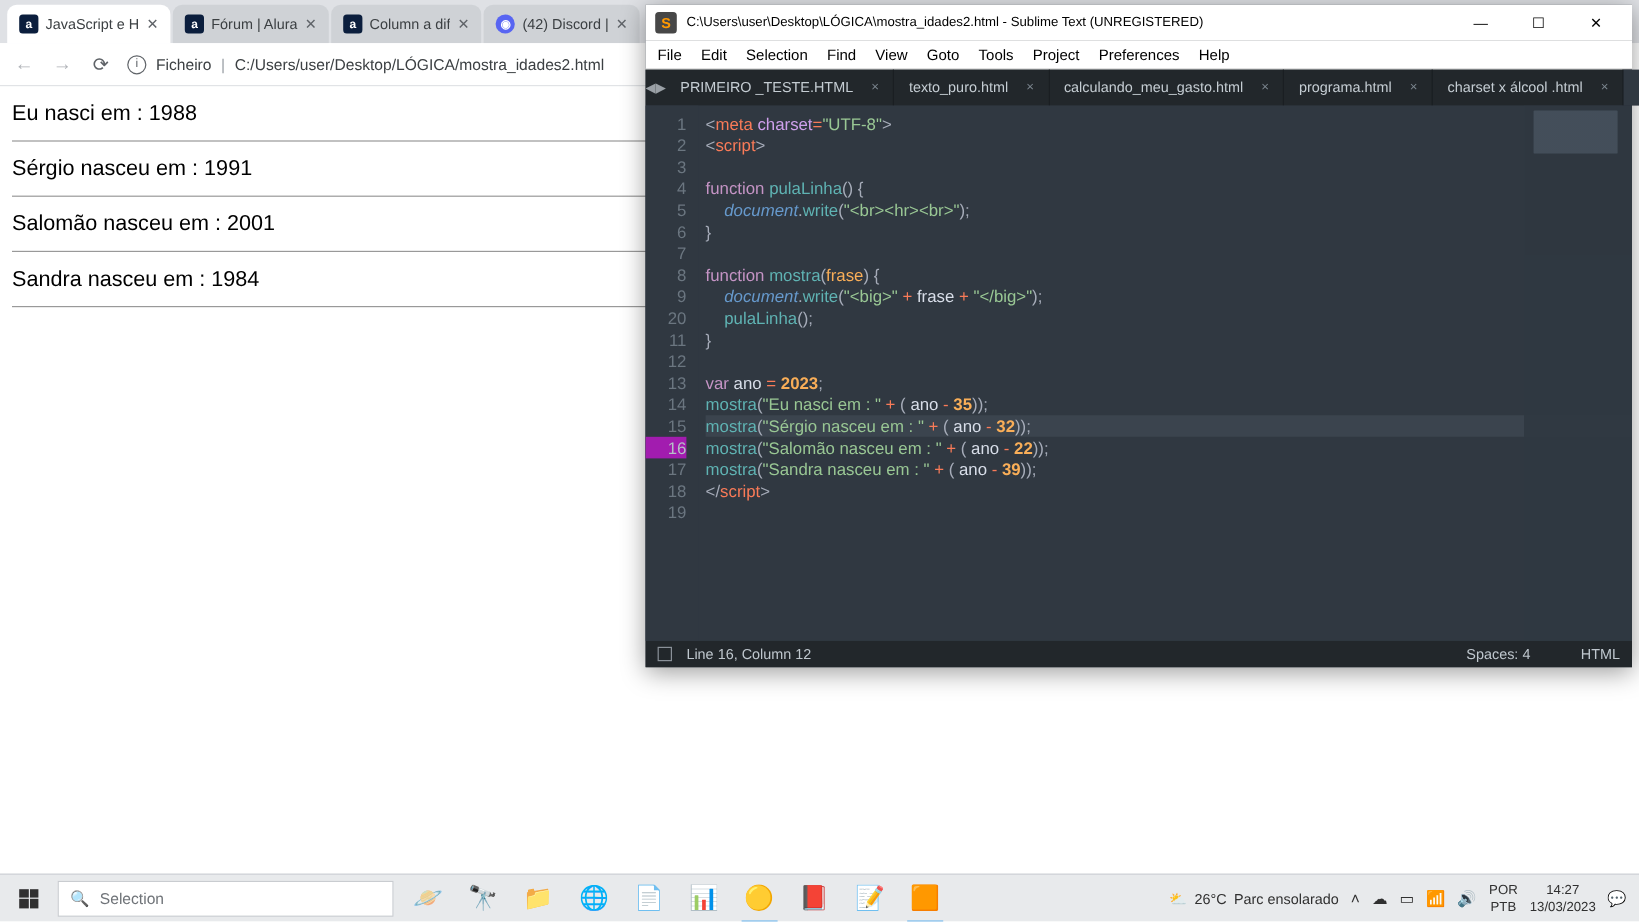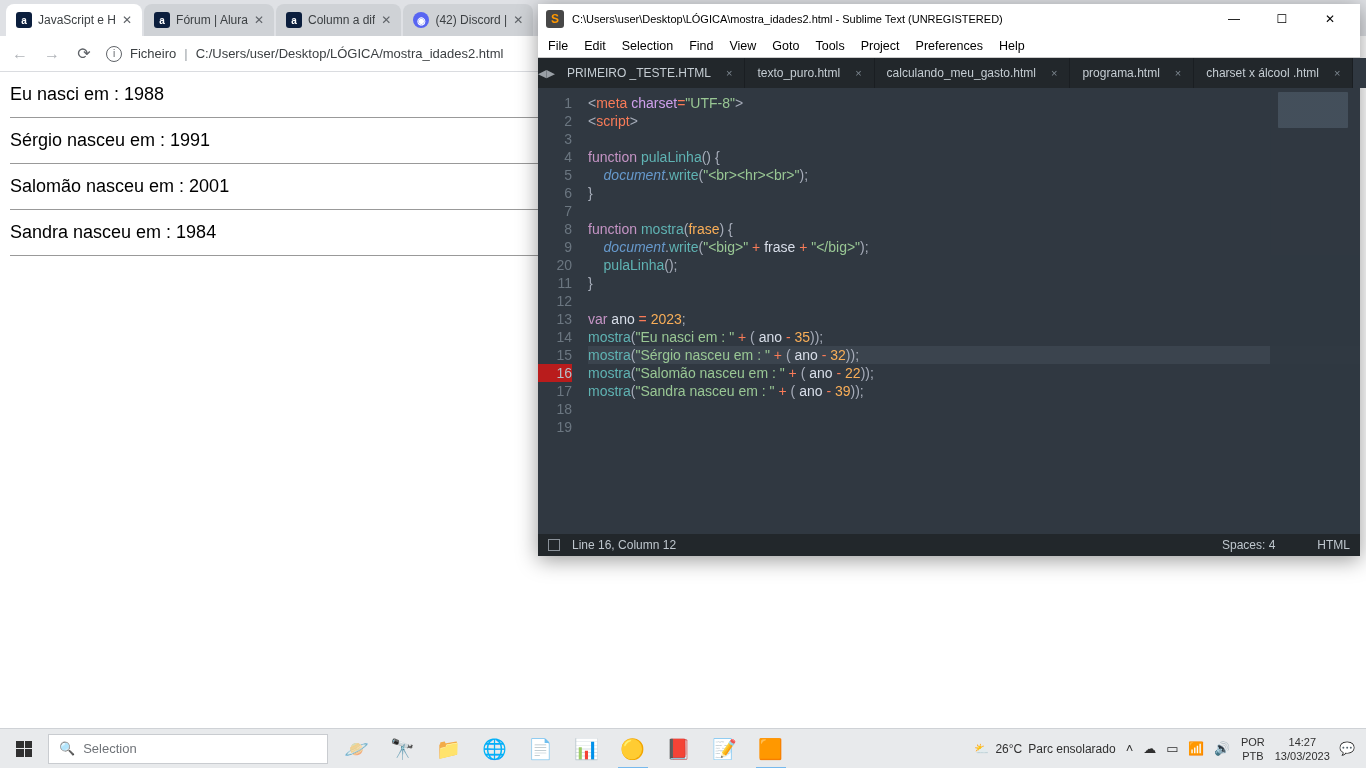--- a/index.html
+++ b/index.html
@@ -31,39 +31,39 @@
 .sub-menu { height:24px; background:#fff; display:flex; align-items:center; gap:16px; padding:0 10px; font-size:12.5px; color:#000; border-bottom:1px solid #ccc; }
 .sub-tabs { height:30px; background:#22272b; display:flex; align-items:stretch; }
 .sub-tab-nav { width:18px; display:flex; align-items:center; justify-content:center; color:#9aa0a6; font-size:11px; }
 .sub-tab { display:flex; align-items:center; padding:0 12px; gap:15px; font-size:12px; color:#c5cdd3; border-right:1px solid #1a1e22; white-space:nowrap; }
 .sub-tab.active { background:#303841; }
 .sub-tab .x { color:#7d8790; font-size:11px; }
 .sub-tab-right { margin-left:auto; display:flex; align-items:center; padding:0 8px; gap:10px; color:#9aa0a6; font-size:14px; }
 .sub-editor { flex:1; display:flex; background:#303841; font-family: Consolas, "Courier New", monospace; font-size:14px; line-height:18px; position:relative; }
 .gutter { width:44px; background:#303841; color:#6b7680; text-align:right; padding:6px 10px 0 0; }
 .gutter div { height:18px; }
-.gutter .hl { background:#b91c1c; color:#b6bfc8; }
+.gutter .hl { background:#a21caf; color:#b6bfc8; }
 .code { flex:1; padding:6px 0 0 6px; color:#d8dee9; position:relative; }
 .code .line { height:18px; white-space:pre; }
 .code .line.hl { background:#3b444e; }
 .minimap { position:absolute; right:0; top:0; width:90px; height:100%; background:#303841; opacity:.9; }
 .mm-blob { position:absolute; left:8px; width:70px; background:linear-gradient(#8aa0b4 0 0); opacity:.25; border-radius:1px; }
 .sub-status { height:22px; background:#22272b; display:flex; align-items:center; font-size:12px; color:#bfc7ce; padding:0 10px; gap:12px; }
 .sub-status .sq { width:12px; height:12px; border:1px solid #8a9199; }
 .sp { flex:1; }
 
 
 .c-tag { color:#f97b58; }
 .c-punc { color:#a6acb9; }
 .c-attr { color:#cfa0ec; }
 .c-str { color:#99c794; }
 .c-storage { color:#c594c5; }
 .c-func { color:#5fb3b3; }
 .c-var { color:#d8dee9; }
-.c-num { color:#f9ae58; }
+.c-num { color:#f9ae58;font-weight:bold; }
 .c-op { color:#f97b58; }
 .c-cmt { color:#a6acb9; }
 .c-obj { color:#6699cc; font-style:italic; }
 .c-param{ color:#f9ae58; }
 
 
 .taskbar { position:absolute; left:0; bottom:0; width:1366px; height:40px; background:#e8eaec; border-top:1px solid #cfd2d6; display:flex; align-items:center; }
 .tb-start { width:48px; height:40px; display:flex; align-items:center; justify-content:center; }
 .win-logo { width:16px; height:16px; display:grid; grid-template-columns:1fr 1fr; grid-template-rows:1fr 1fr; gap:1px; }
 .win-logo span { background:#303030; }
@@ -211,20 +211,21 @@
 <div class="line"><span class="c-storage">function</span> <span class="c-func">mostra</span><span class="c-punc">(</span><span class="c-param">frase</span><span class="c-punc">) {</span></div>
 <div class="line">    <span class="c-obj">document</span><span class="c-punc">.</span><span class="c-func">write</span><span class="c-punc">(</span><span class="c-str">"&lt;big&gt;"</span> <span class="c-op">+</span> <span class="c-var">frase</span> <span class="c-op">+</span> <span class="c-str">"&lt;/big&gt;"</span><span class="c-punc">);</span></div>
 <div class="line">    <span class="c-func">pulaLinha</span><span class="c-punc">();</span></div>
 <div class="line"><span class="c-punc">}</span></div>
 <div class="line"></div>
 <div class="line"><span class="c-storage">var</span> <span class="c-var">ano</span> <span class="c-op">=</span> <span class="c-num">2023</span><span class="c-punc">;</span></div>
 <div class="line"><span class="c-func">mostra</span><span class="c-punc">(</span><span class="c-str">"Eu nasci em : "</span> <span class="c-op">+</span> <span class="c-punc">(</span> <span class="c-var">ano</span> <span class="c-op">-</span> <span class="c-num">35</span><span class="c-punc">));</span></div>
 <div class="line hl"><span class="c-func">mostra</span><span class="c-punc">(</span><span class="c-str">"Sérgio nasceu em : "</span> <span class="c-op">+</span> <span class="c-punc">(</span> <span class="c-var">ano</span> <span class="c-op">-</span> <span class="c-num">32</span><span class="c-punc">));</span></div>
 <div class="line"><span class="c-func">mostra</span><span class="c-punc">(</span><span class="c-str">"Salomão nasceu em : "</span> <span class="c-op">+</span> <span class="c-punc">(</span> <span class="c-var">ano</span> <span class="c-op">-</span> <span class="c-num">22</span><span class="c-punc">));</span></div>
 <div class="line"><span class="c-func">mostra</span><span class="c-punc">(</span><span class="c-str">"Sandra nasceu em : "</span> <span class="c-op">+</span> <span class="c-punc">(</span> <span class="c-var">ano</span> <span class="c-op">-</span> <span class="c-num">39</span><span class="c-punc">));</span></div>
+<div class="line"><span class="c-punc">&lt;/</span><span class="c-tag">script</span><span class="c-punc">&gt;</span></div>
     </div>
     <div class="minimap">
       <div class="mm-blob" style="top:4px;height:36px;"></div>
     </div>
   </div>
 
   <div class="sub-status">
     <span class="sq"></span>
     <span>Line 16, Column 12</span>
     <span class="sp"></span>

